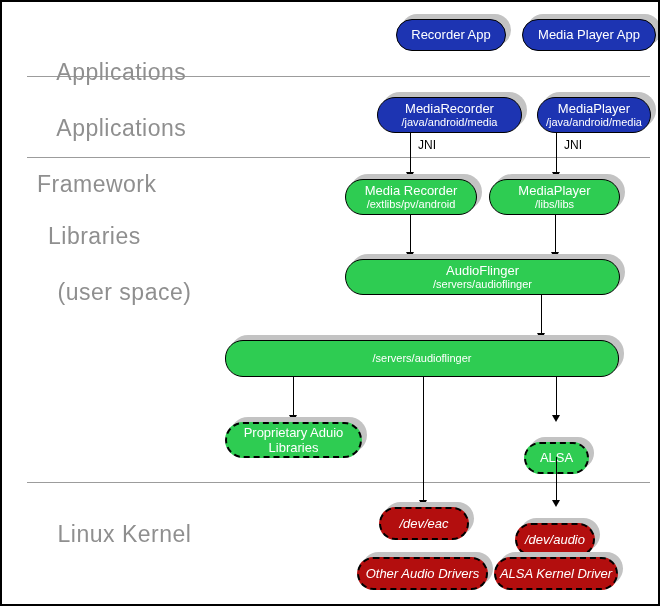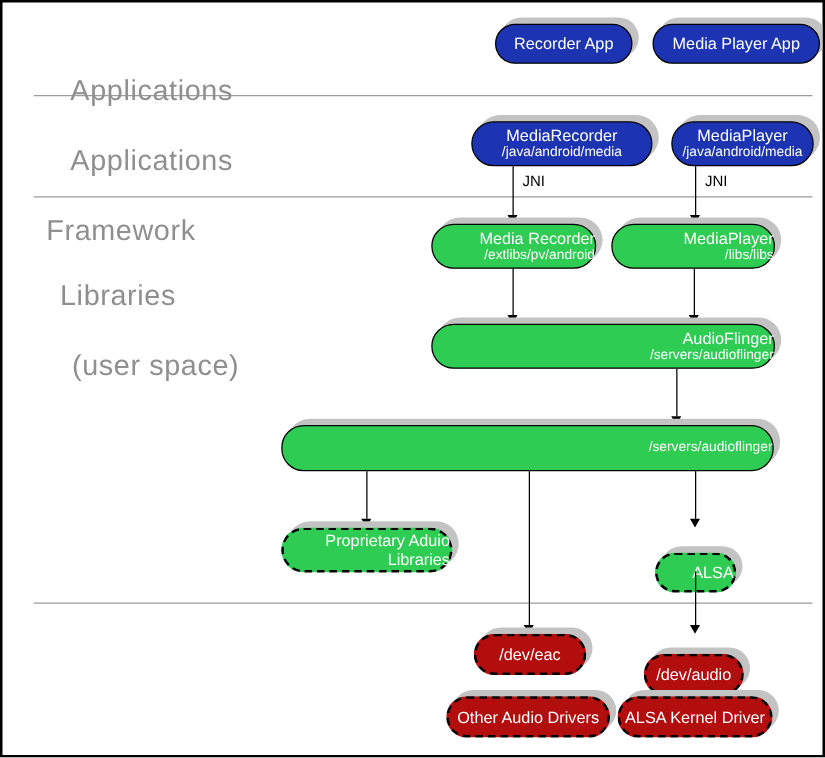--- a/index.html
+++ b/index.html
@@ -17,21 +17,21 @@
     position:absolute;color:var(--label);font-size:23px;line-height:28px;
     white-space:pre;letter-spacing:0.5px;
   }
   .layer-label .ind1{display:block;padding-left:7px;}
   .layer-label .ind2{display:block;padding-left:18px;}
   .box{
     position:absolute;box-sizing:border-box;border:1px solid #000;border-radius:18px;
     color:#fff;display:flex;flex-direction:column;justify-content:center;align-items:center;
     text-align:center;box-shadow:5px -5px 0 var(--shadow);line-height:1.18;
   }
-  .blue{background:var(--blue);margin-left:32px;} .green{background:var(--green);align-items:flex-end;} .red{background:var(--red);}
+  .blue{background:var(--blue);margin-left:32px;} .green{background:var(--green);} .red{background:var(--red);font-style:italic;}
   .dashed{border:2px dashed #000;}
   .t{font-size:13px;} .s{font-size:11px;}
   .t:empty,.s:empty{display:none;}
   .arrow-line{position:absolute;width:1px;background:#000;}
   .arrow-head{
     position:absolute;width:0;height:0;
     border-left:4px solid transparent;border-right:4px solid transparent;
     border-top:7px solid #000;
   }
   .jni{position:absolute;font-size:12px;color:#000;}
@@ -48,20 +48,23 @@
   <div class="layer-label" style="left:28px;top:28px">
     <span>Applications</span>
   </div>
   <div class="layer-label" style="left:28px;top:84px">
     <span>Applications</span>
     <span class="ind1">Framework</span>
   </div>
   <div class="layer-label" style="left:28px;top:164px">
     <span class="ind2">Libraries</span>
     <span>(user space)</span>
+  </div>
+  <div class="layer-label" style="left:28px;top:490px">
+    <span>Linux Kernel</span>
   </div>
 
   <div class="box blue" style="left:362px;top:17px;width:110px;height:32px">
     <span class="t">Recorder App</span>
   </div>
   <div class="box blue" style="left:488px;top:17px;width:134px;height:32px">
     <span class="t">Media Player App</span>
   </div>
 
   <div class="box blue" style="left:343px;top:95px;width:145px;height:36px">

